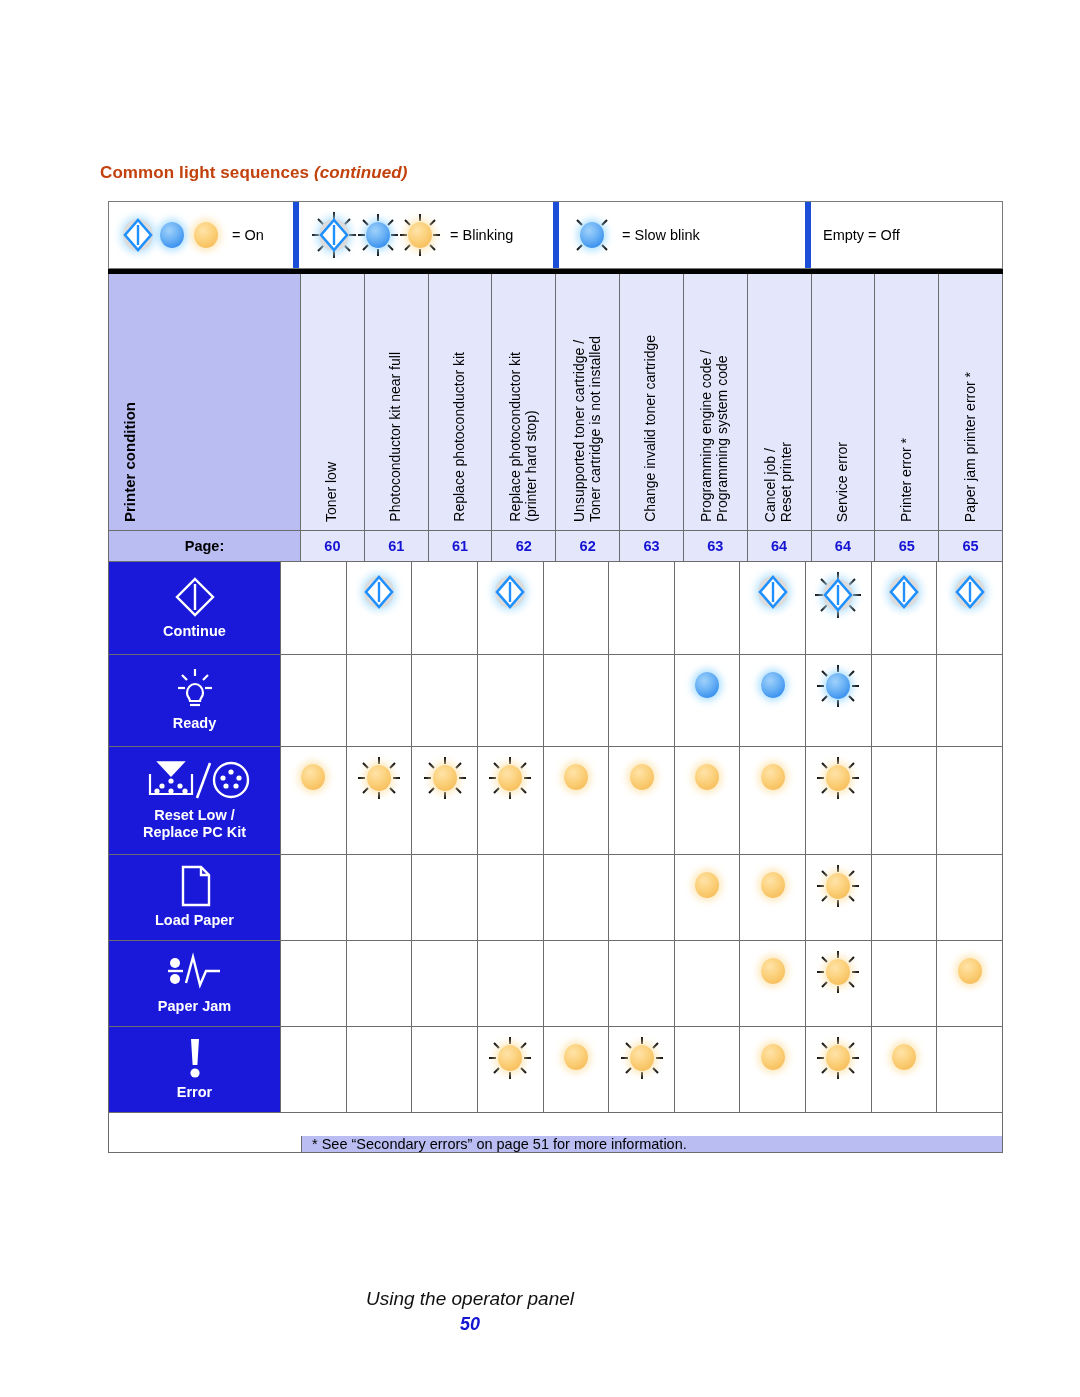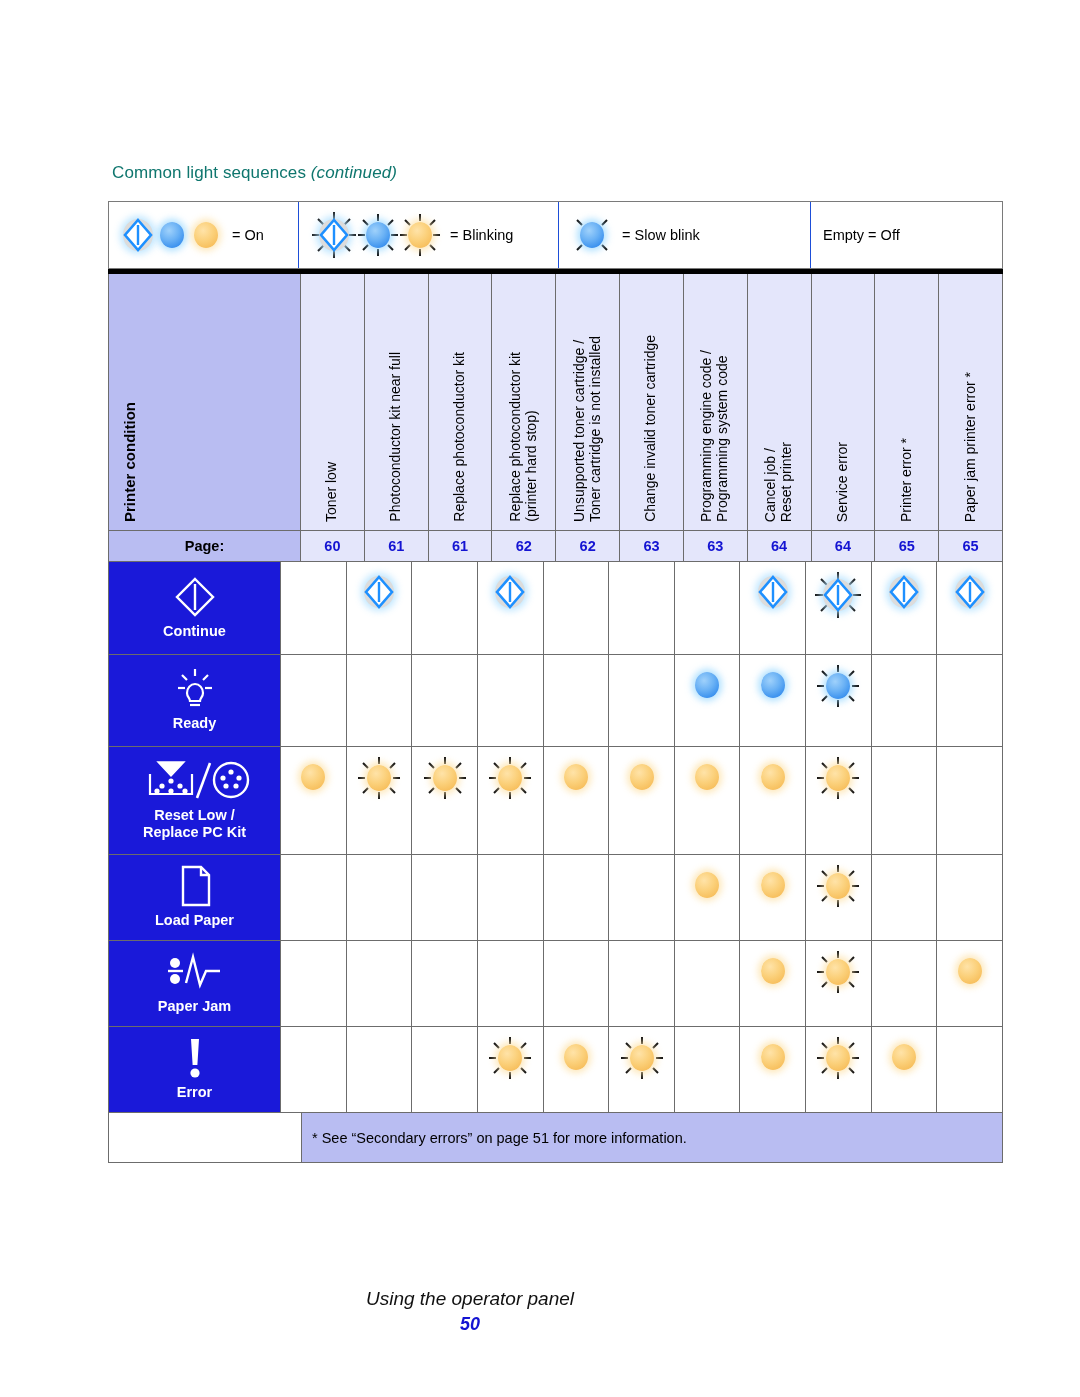--- a/index.html
+++ b/index.html
@@ -9,34 +9,34 @@
     background:#ffffff;
     font-family:"Liberation Sans", sans-serif;
     color:#000;
     position:relative;
     overflow:hidden;
   }
 
   .page { position:absolute; left:0; top:0; width:1080px; height:1397px; }
 
   .title {
-    position:absolute; left:112px; top:163px;
-    font-size:17px; font-weight:normal; color:#0f766e;
+    position:absolute; left:100px; top:163px;
+    font-size:17px; font-weight:bold; color:#c2410c;
     letter-spacing:0.1px; white-space:nowrap;
   }
   .title i { font-style:italic; }
 
   
   .legend {
     position:absolute; left:108px; top:201px; width:895px; height:68px;
     border:1px solid #7a7a7a; background:#fff; display:flex;
   }
   .legend-cell {
     display:flex; align-items:center; height:100%;
-    border-right:1px solid #1d4ed8; padding-left:12px;
+    border-right:6px solid #1d4ed8; padding-left:12px;
   }
   .legend-cell:last-child { border-right:none; }
   .lg1 { width:190px; } .lg2 { width:260px; } .lg3 { width:252px; } .lg4 { flex:1; }
   .legend-label { font-size:14.5px; margin-left:9px; white-space:nowrap; }
 
   .black-rule {
     position:absolute; left:108px; top:269px; width:895px; height:5px; background:#000;
   }
 
   
@@ -99,21 +99,21 @@
   }
   .cell:last-child { border-right:none; }
 
   .r-continue { height:93px; }
   .r-ready    { height:92px; }
   .r-toner    { height:108px; }
   .r-load     { height:86px; }
   .r-jam      { height:86px; }
   .r-error    { height:86px;justify-content:space-between; }
 
-  .note-row { border-top:1px solid #6c6c6c; height:50px; display:flex; }
+  .note-row { border-top:1px solid #6c6c6c; height:40px; display:flex;align-items:flex-end; }
   .note-pad { width:192px; background:#fff; }
   .note {
     flex:1; background:#b9bdf2; border-left:1px solid #6c6c6c;
     display:flex; align-items:center; padding-left:10px;
     font-size:14.5px;
   }
 
   
   .ind { position:relative; width:40px; height:40px; }
   .ind .core { position:absolute; left:50%; top:50%; transform:translate(-50%,-50%); }

